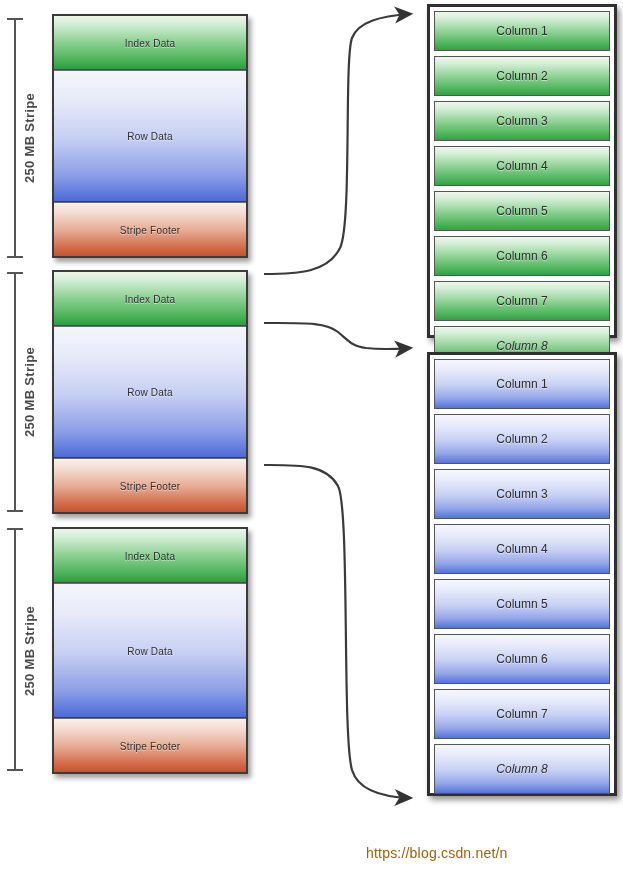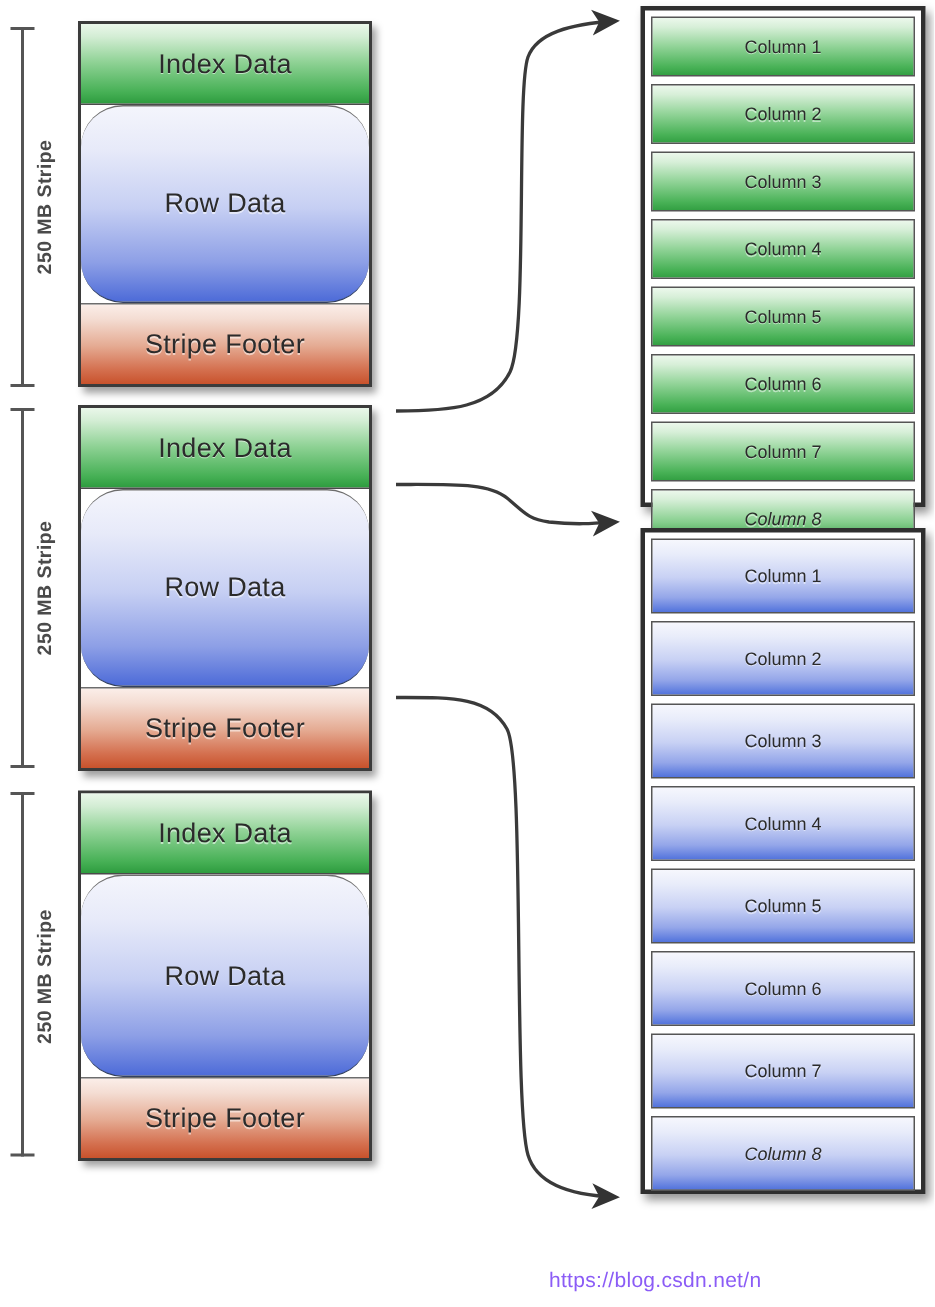--- a/index.html
+++ b/index.html
@@ -16,21 +16,21 @@
     font-family: "Liberation Sans", sans-serif;
   }
 
   
   .blk-label {
     position: absolute;
     left: 0; right: 0;
     top: 50%;
     transform: translateY(-50%);
     text-align: center;
-    font-size: 18px;
+    font-size: 10px;
     color: #2b2b2b;
     text-shadow: 0 1px 0 rgba(255,255,255,0.55);
     letter-spacing: 0.2px;
     pointer-events: none;
     white-space: nowrap;
   }
 
   
   .stripe {
     position: absolute;
@@ -47,21 +47,20 @@
     box-sizing: border-box;
   }
   .seg-index {
     border-bottom: 1px solid #4a4a4a;
     background: linear-gradient(to bottom, #eaf7ea 0%, #d3edd4 16%, #8fd295 48%, #46b055 86%, #2e9c3f 100%);
   }
   .seg-row {
     border-top: 1px solid #6d6d6d;
     border-bottom: 1px solid #32405f;
     background: linear-gradient(to bottom, #f4f5fc 0%, #e7eaf9 22%, #c6cff3 52%, #8d9fe6 80%, #4d6bd8 100%);
-    border-radius: 28px;
   }
   .seg-footer {
     border-top: 1px solid #6d6d6d;
     background: linear-gradient(to bottom, #fbeee9 0%, #f4ddd3 18%, #e5ab93 52%, #d4704f 82%, #c8522c 100%);
   }
 
   
   .filefooter {
     position: absolute;
     left: 52px;
@@ -154,21 +153,21 @@
     left: 0; top: 0;
     width: 623px;
     height: 871px;
     pointer-events: none;
   }
 
   
   .watermark {
     position: absolute;
     font-size: 14px;
-    color: #8b5cf6;
+    color: #a16207;
     white-space: nowrap;
     letter-spacing: 0.2px;
   }
   .wm-url { left: 366px; top: 845px; }
   .wm-tag { left: 478px; top: 879px; color: #b91c1c; }
 </style>
 </head>
 <body>
 
 <div id="canvas">

